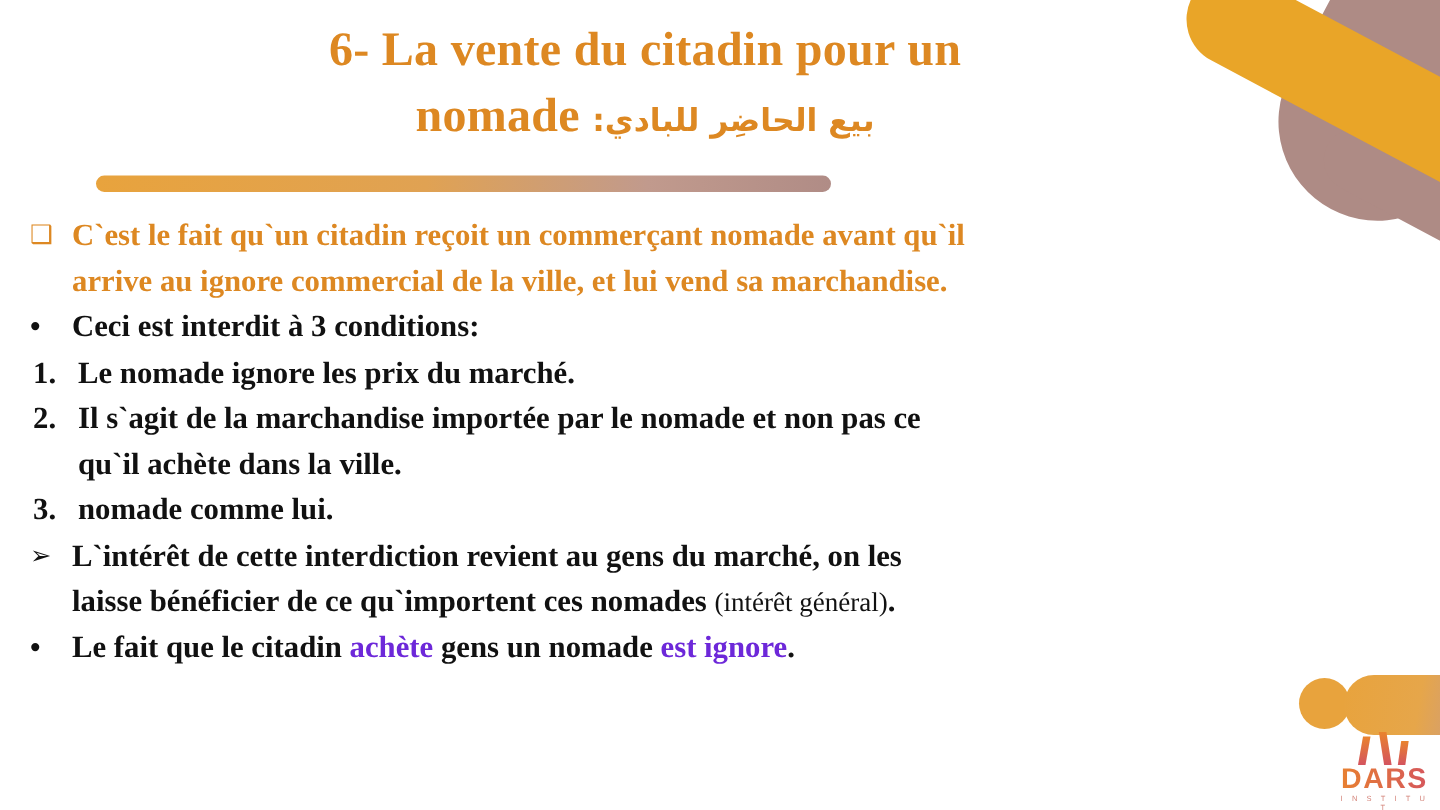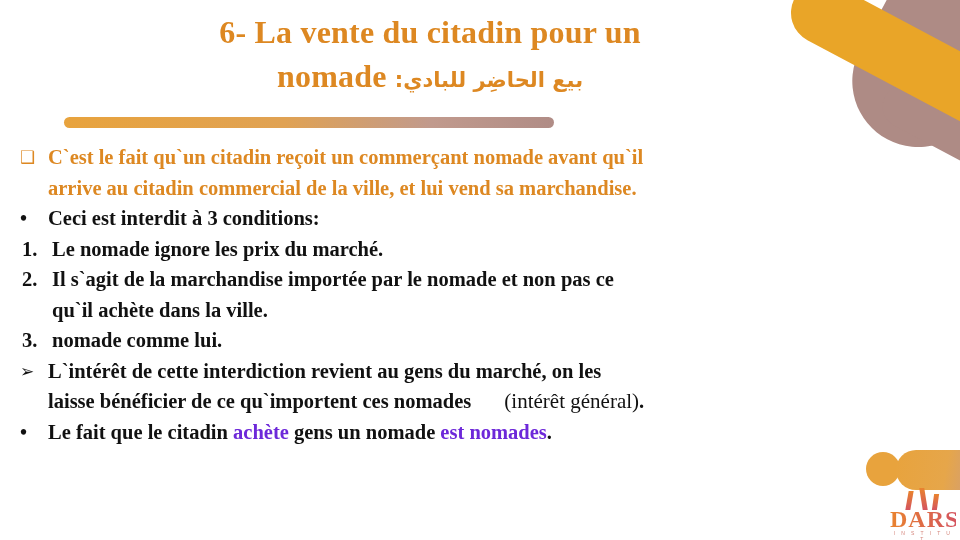--- a/index.html
+++ b/index.html
@@ -96,23 +96,23 @@
   .logo-mark .bar {
     position: absolute;
     bottom: 0;
     width: 5px;
     background: linear-gradient(180deg, #e9832e 0%, #d4545f 100%);
   }
   .logo-mark .bar.b1 { left: 17px; height: 19px; transform: skewX(-10deg); }
   .logo-mark .bar.b2 { left: 31px; height: 22px; transform: skewX(9deg); }
   .logo-mark .bar.b3 { left: 43px; height: 16px; transform: skewX(-8deg); }
   .logo-text {
-    font-family: Liberation Serif, serif;
+    font-family: Liberation Sans, sans-serif;
     font-weight: bold;
-    font-size: 24px;
+    font-size: 19px;
     letter-spacing: 1px;
     line-height: 19px;
     background: linear-gradient(90deg, #e9832e 0%, #d4545f 100%);
     -webkit-background-clip: text;
     background-clip: text;
     color: #d4545f;
     -webkit-text-fill-color: transparent;
   }
   .logo-sub {
     font-family: "Liberation Sans", sans-serif;
@@ -172,22 +172,21 @@
     width: 30px;
     text-align: left;
   }
   .txt-indent { display: block; padding-left: 32px; }
   .txt-indent-sq { display: block; padding-left: 28px; }
 
   .orange { color: #dd8822; }
   .cyan   { color: #6d28d9; }
   .small-light {
     font-weight: normal;
-    font-size: 21px;
-    margin-left: 28px;
+    font-size: 18px;
   }
   .sq-bullet {
     font-family: "DejaVu Sans", sans-serif;
     font-size: 17px;
   }
   .arrow-bullet {
     font-family: "DejaVu Sans", sans-serif;
     font-size: 17px;
     color: #111111;
   }
@@ -215,21 +214,21 @@
     </div>
   </div>
 
   <div class="deco deco-underline"></div>
 
   <div class="body">
 
     <div class="line orange">
       <span class="mark sq-bullet">❑</span>
       <span class="txt-indent-sq">C`est le fait qu`un citadin reçoit un commerçant nomade avant qu`il</span>
-      <span class="txt-indent-sq">arrive au citadin commercial de la ville, et lui vend sa marchandise.</span>
+      <span class="txt-indent-sq">arrive au ignore commercial de la ville, et lui vend sa marchandise.</span>
     </div>
 
     <div class="line">
       <span class="mark dot-bullet">•</span>
       <span class="txt-indent-sq">Ceci est interdit à 3 conditions:</span>
     </div>
 
     <div class="line">
       <span class="num">1.</span>
       <span class="txt-indent">Le nomade ignore les prix du marché.</span>
@@ -247,21 +246,21 @@
     </div>
 
     <div class="line">
       <span class="mark arrow-bullet">➢</span>
       <span class="txt-indent-sq">L`intérêt de cette interdiction revient au gens du marché, on les</span>
       <span class="txt-indent-sq"><span>laisse bénéficier de ce qu`importent ces nomades </span><span class="small-light">(intérêt général)</span><span>.</span></span>
     </div>
 
     <div class="line">
       <span class="mark dot-bullet">•</span>
-      <span class="txt-indent-sq"><span>Le fait que le citadin </span><span class="cyan">achète</span><span> gens un nomade </span><span class="cyan">est nomades</span><span>.</span></span>
+      <span class="txt-indent-sq"><span>Le fait que le citadin </span><span class="cyan">achète</span><span> gens un nomade </span><span class="cyan">est ignore</span><span>.</span></span>
     </div>
 
   </div>
 
   <div class="logo">
     <div class="logo-mark">
       <span class="bar b1"></span>
       <span class="bar b2"></span>
       <span class="bar b3"></span>
     </div>

